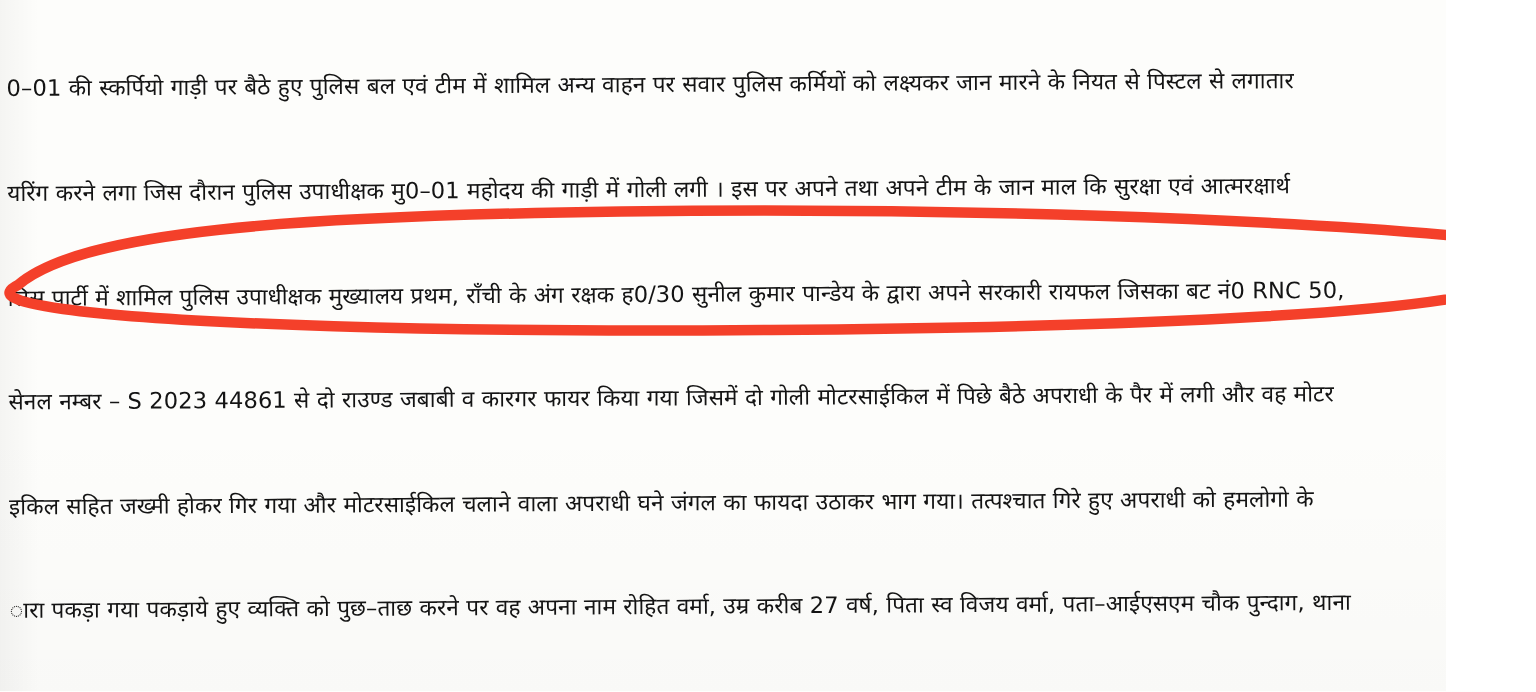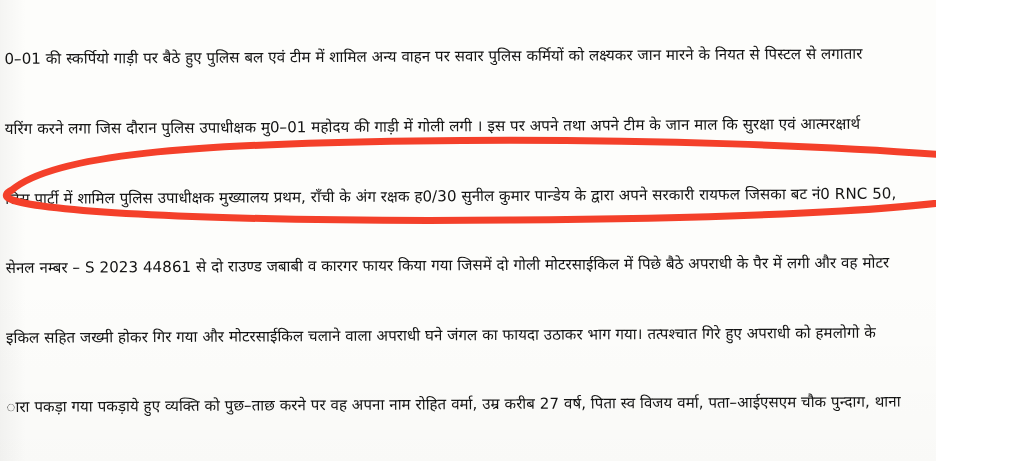--- a/index.html
+++ b/index.html
@@ -9,20 +9,21 @@
   }
   body {
     font-family: "DejaVu Sans", sans-serif;
   }
   #page {
     position: relative;
     width: 936px;
     height: 461px;
     overflow: hidden;
     background: #fdfdfb;
+    padding-left: 28px;
   }
   
   #paper-bg {
     position: absolute;
     inset: 0;
     background:
       linear-gradient(90deg, rgba(0,0,0,0.035) 0px, rgba(0,0,0,0.0) 26px),
       linear-gradient(180deg, rgba(255,255,255,0) 60%, rgba(0,0,0,0.015) 100%),
       #fdfdfb;
   }

